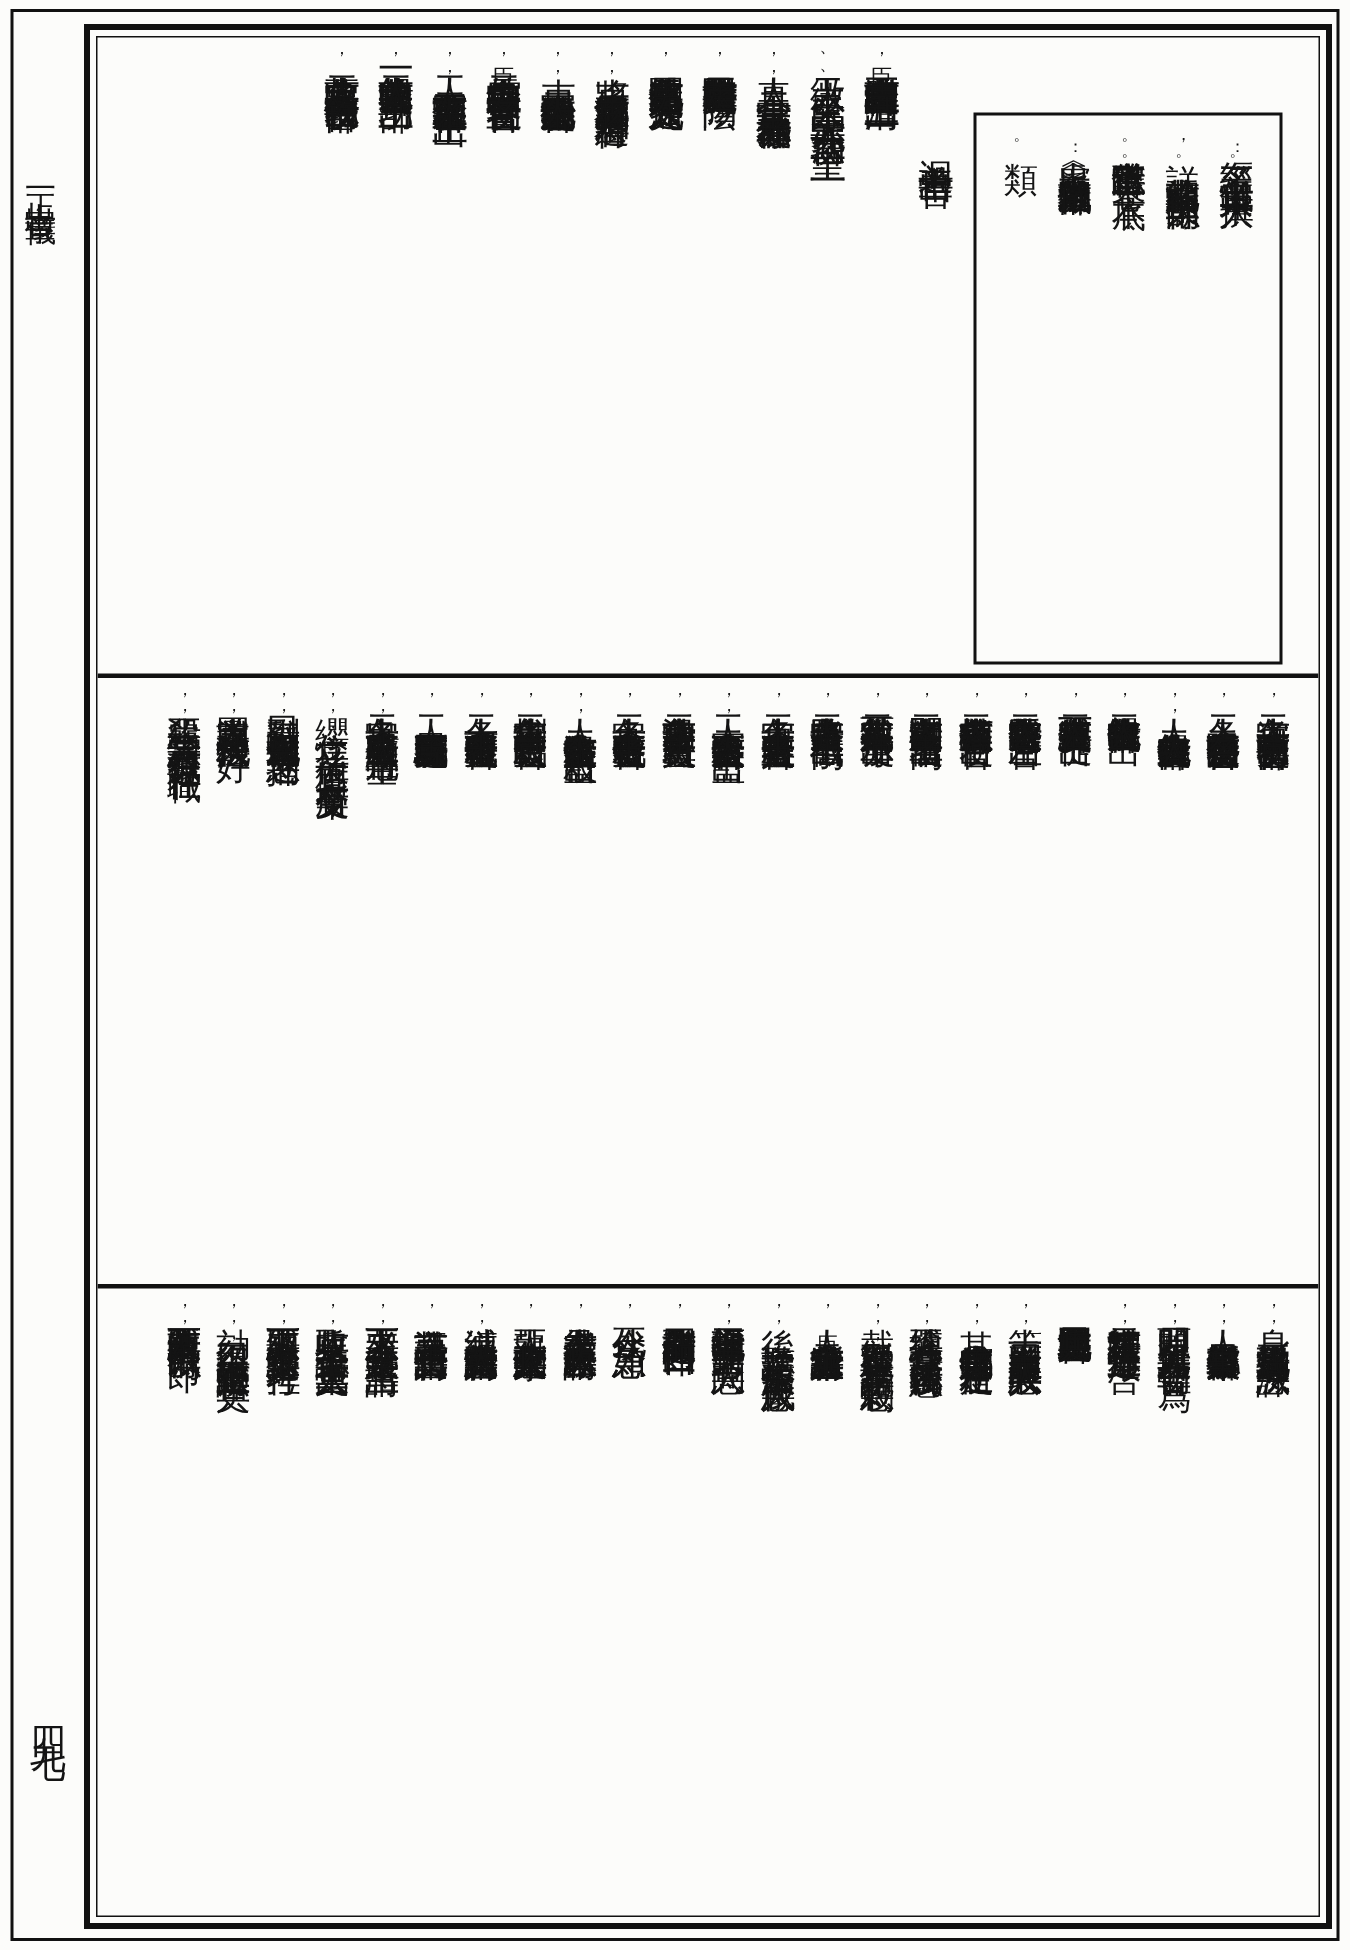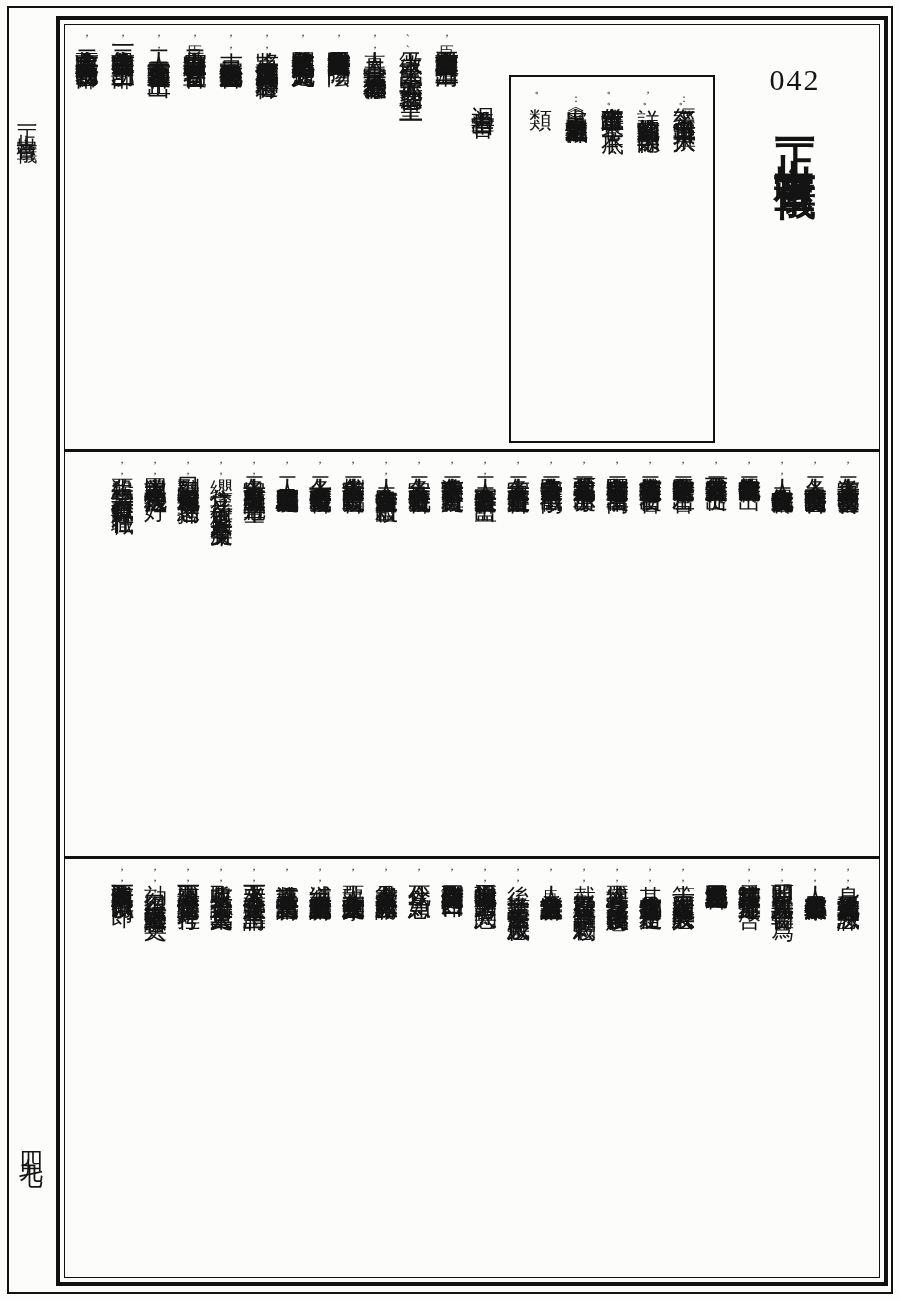--- a/index.html
+++ b/index.html
@@ -87,24 +87,20 @@
 <div class="page">
   <div class="outer-rule"></div>
 
   <div class="margin-title">正一出官章儀</div>
   <div class="margin-pagenum">四九七</div>
 
   <div class="frame">
     <div class="frame-inner">
 
       <div class="band band-top">
-        <div class="title-block">
-          <div class="catalog-num">042</div>
-          <div class="main-title">正一出官章儀</div>
-        </div>
         <div class="note-box">
             <div class="col"><span>經</span><span>名</span><span class="p">：</span><span>正</span><span>一</span><span>出</span><span>官</span><span>章</span><span>儀</span><span class="p">。</span><span>撰</span><span>人</span><span>不</span></div>
             <div class="col"><span>詳</span><span class="p">，</span><span>約</span><span>出</span><span>於</span><span>南</span><span>北</span><span>朝</span><span class="p">。</span><span>係</span><span>早</span><span>期</span><span>天</span><span>師</span></div>
             <div class="col"><span>道</span><span>出</span><span>官</span><span>上</span><span>章</span><span>醮</span><span>儀</span><span class="p">。</span><span>一</span><span>卷</span><span class="p">。</span><span>底</span><span>本</span></div>
             <div class="col"><span>出</span><span>處</span><span class="p">：</span><span class="pb">《</span><span>正</span><span>統</span><span>道</span><span>藏</span><span class="pb">》</span><span>洞</span><span>神</span><span>部</span><span>威</span><span>儀</span></div>
             <div class="col"><span>類</span><span class="p">。</span></div>
           </div>
         <div class="col heading-col">迴善章出官</div>
         <div class="colgroup">
             <div class="col"><span>謹</span><span>出</span><span class="sm">臣</span><span>身</span><span>中</span><span>五</span><span>體</span><span>真</span><span>官</span><span>功</span><span>曹</span><span>吏</span><span class="p">，</span><span>出</span><span>三</span><span>五</span><span>清</span></div>

